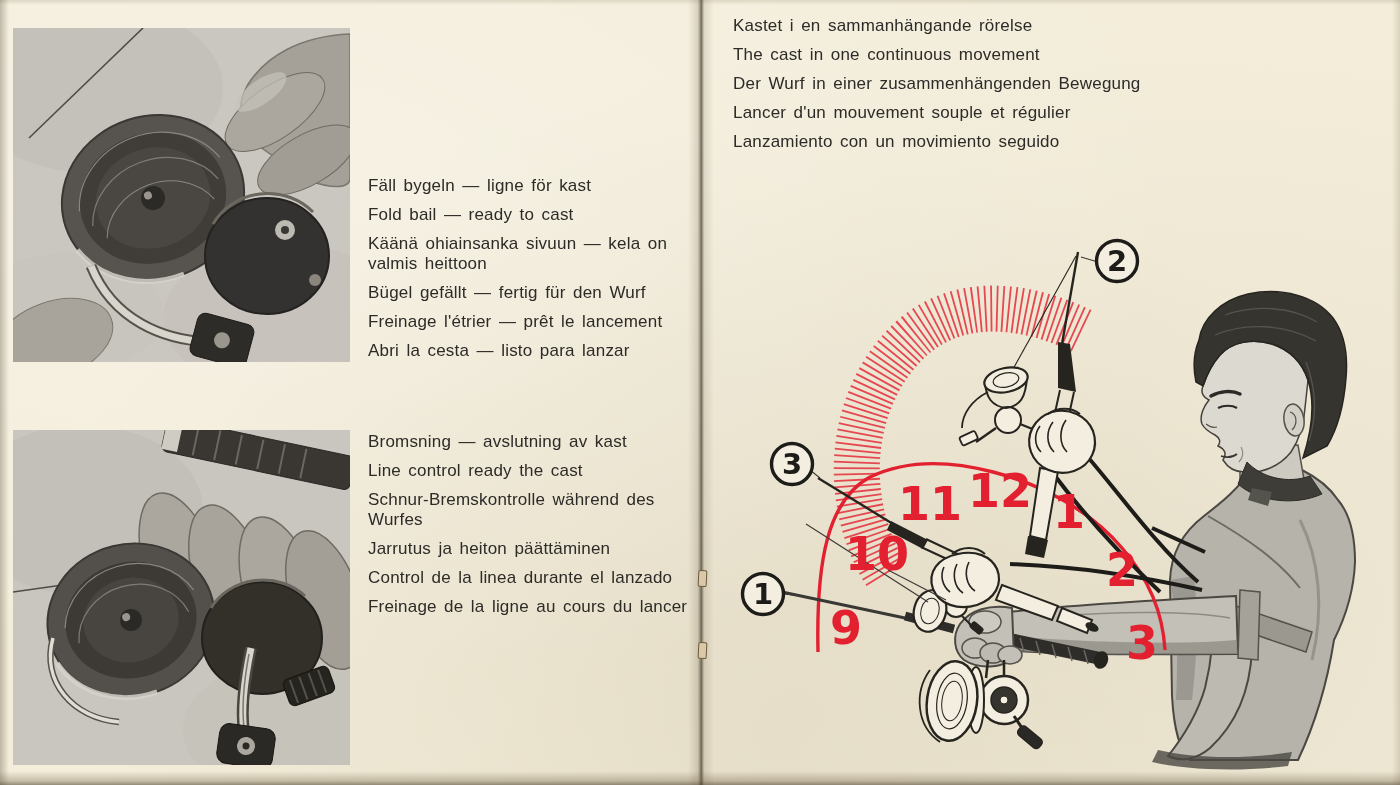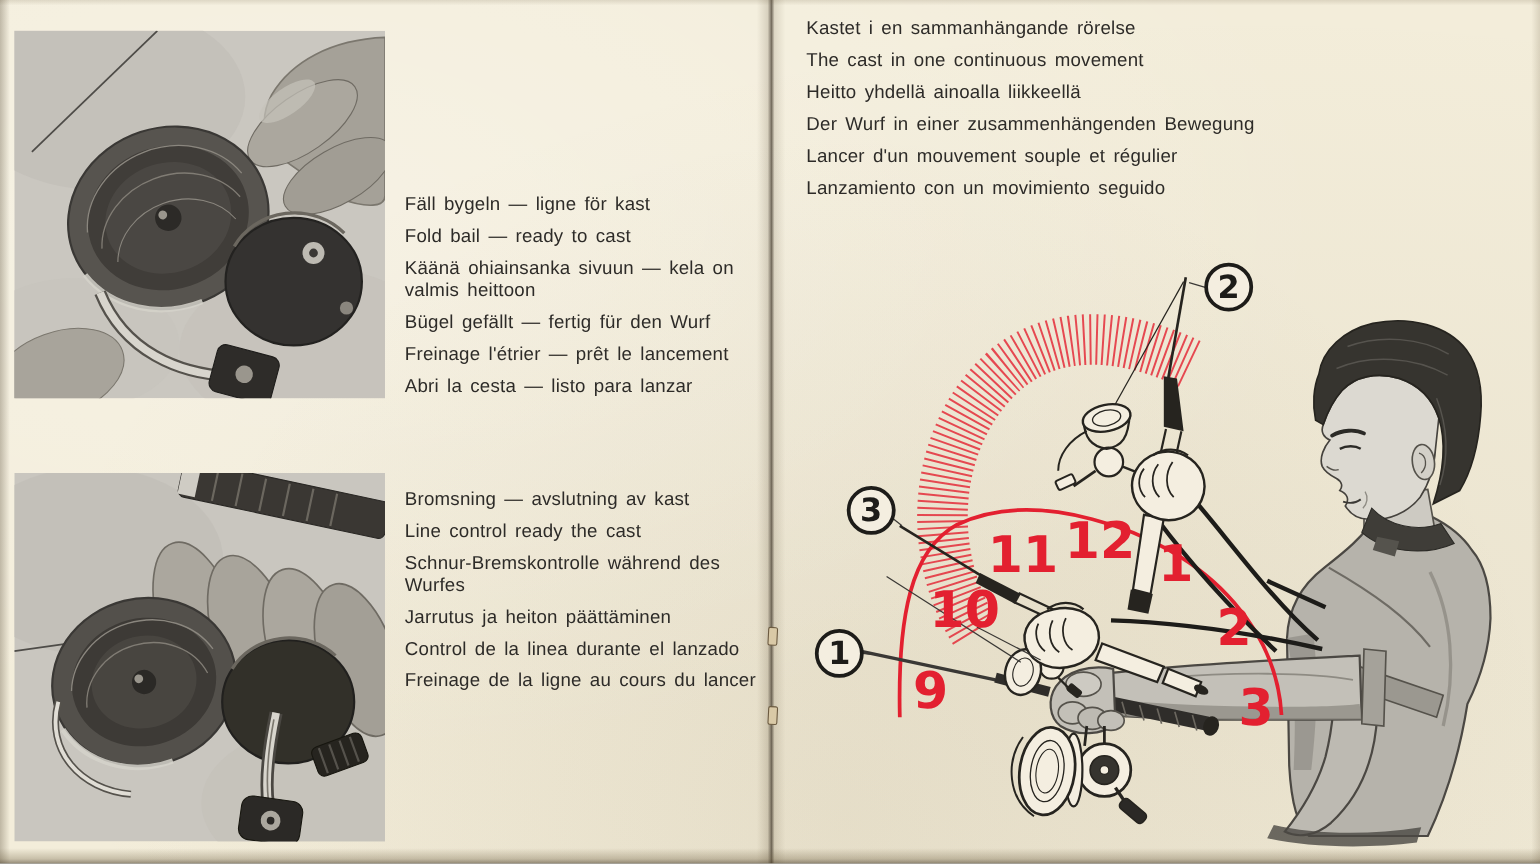--- a/index.html
+++ b/index.html
@@ -17,21 +17,21 @@
   .photo1 { top:28px;  height:334px; }
   .photo2 { top:430px; height:335px; }
   .photo svg { display:block; width:100%; height:100%; }
 
   .captions { position:absolute; left:368px; width:340px; }
   .captions p, .title-block p {
     margin:0 0 9px 0; line-height:20px; font-size:17px;
     word-spacing:2.5px; letter-spacing:.2px; white-space:pre-line;
   }
   .block1 { top:176px; }
-  .block2 { top:444px; }
+  .block2 { top:432px; }
   .title-block { position:absolute; left:733px; top:16px; width:480px; }
 
   .gutter {
     position:absolute; left:688px; top:0; width:26px; height:785px;
     background:linear-gradient(90deg, rgba(90,75,50,0) 0%, rgba(90,75,50,.18) 38%,
       rgba(45,35,22,.55) 49%, rgba(45,35,22,.65) 51%, rgba(90,75,50,.15) 62%, rgba(90,75,50,0) 100%);
     pointer-events:none;
   }
   .staple {
     position:absolute; left:698px; width:7px; height:15px;
@@ -177,21 +177,20 @@
     <p>Freinage de la ligne au cours du lancer</p>
   </div>
 
   <div class="gutter"></div>
   <div class="staple staple1"></div>
   <div class="staple staple2"></div>
 
   <div class="title-block">
     <p>Kastet i en sammanhängande rörelse</p>
     <p>The cast in one continuous movement</p>
-    <p>Heitto yhdellä ainoalla liikkeellä</p>
     <p>Der Wurf in einer zusammenhängenden Bewegung</p>
     <p>Lancer d'un mouvement souple et régulier</p>
     <p>Lanzamiento con un movimiento seguido</p>
   </div>
 
   <svg class="illustration" viewBox="700 190 700 595">
 
     <path d="M 886 574 C 840 500 848 396 912 338 C 962 294 1030 306 1082 331" stroke="#e32030" stroke-width="46" fill="none" stroke-dasharray="1.8 4" opacity=".8"></path>
 
     <g>

